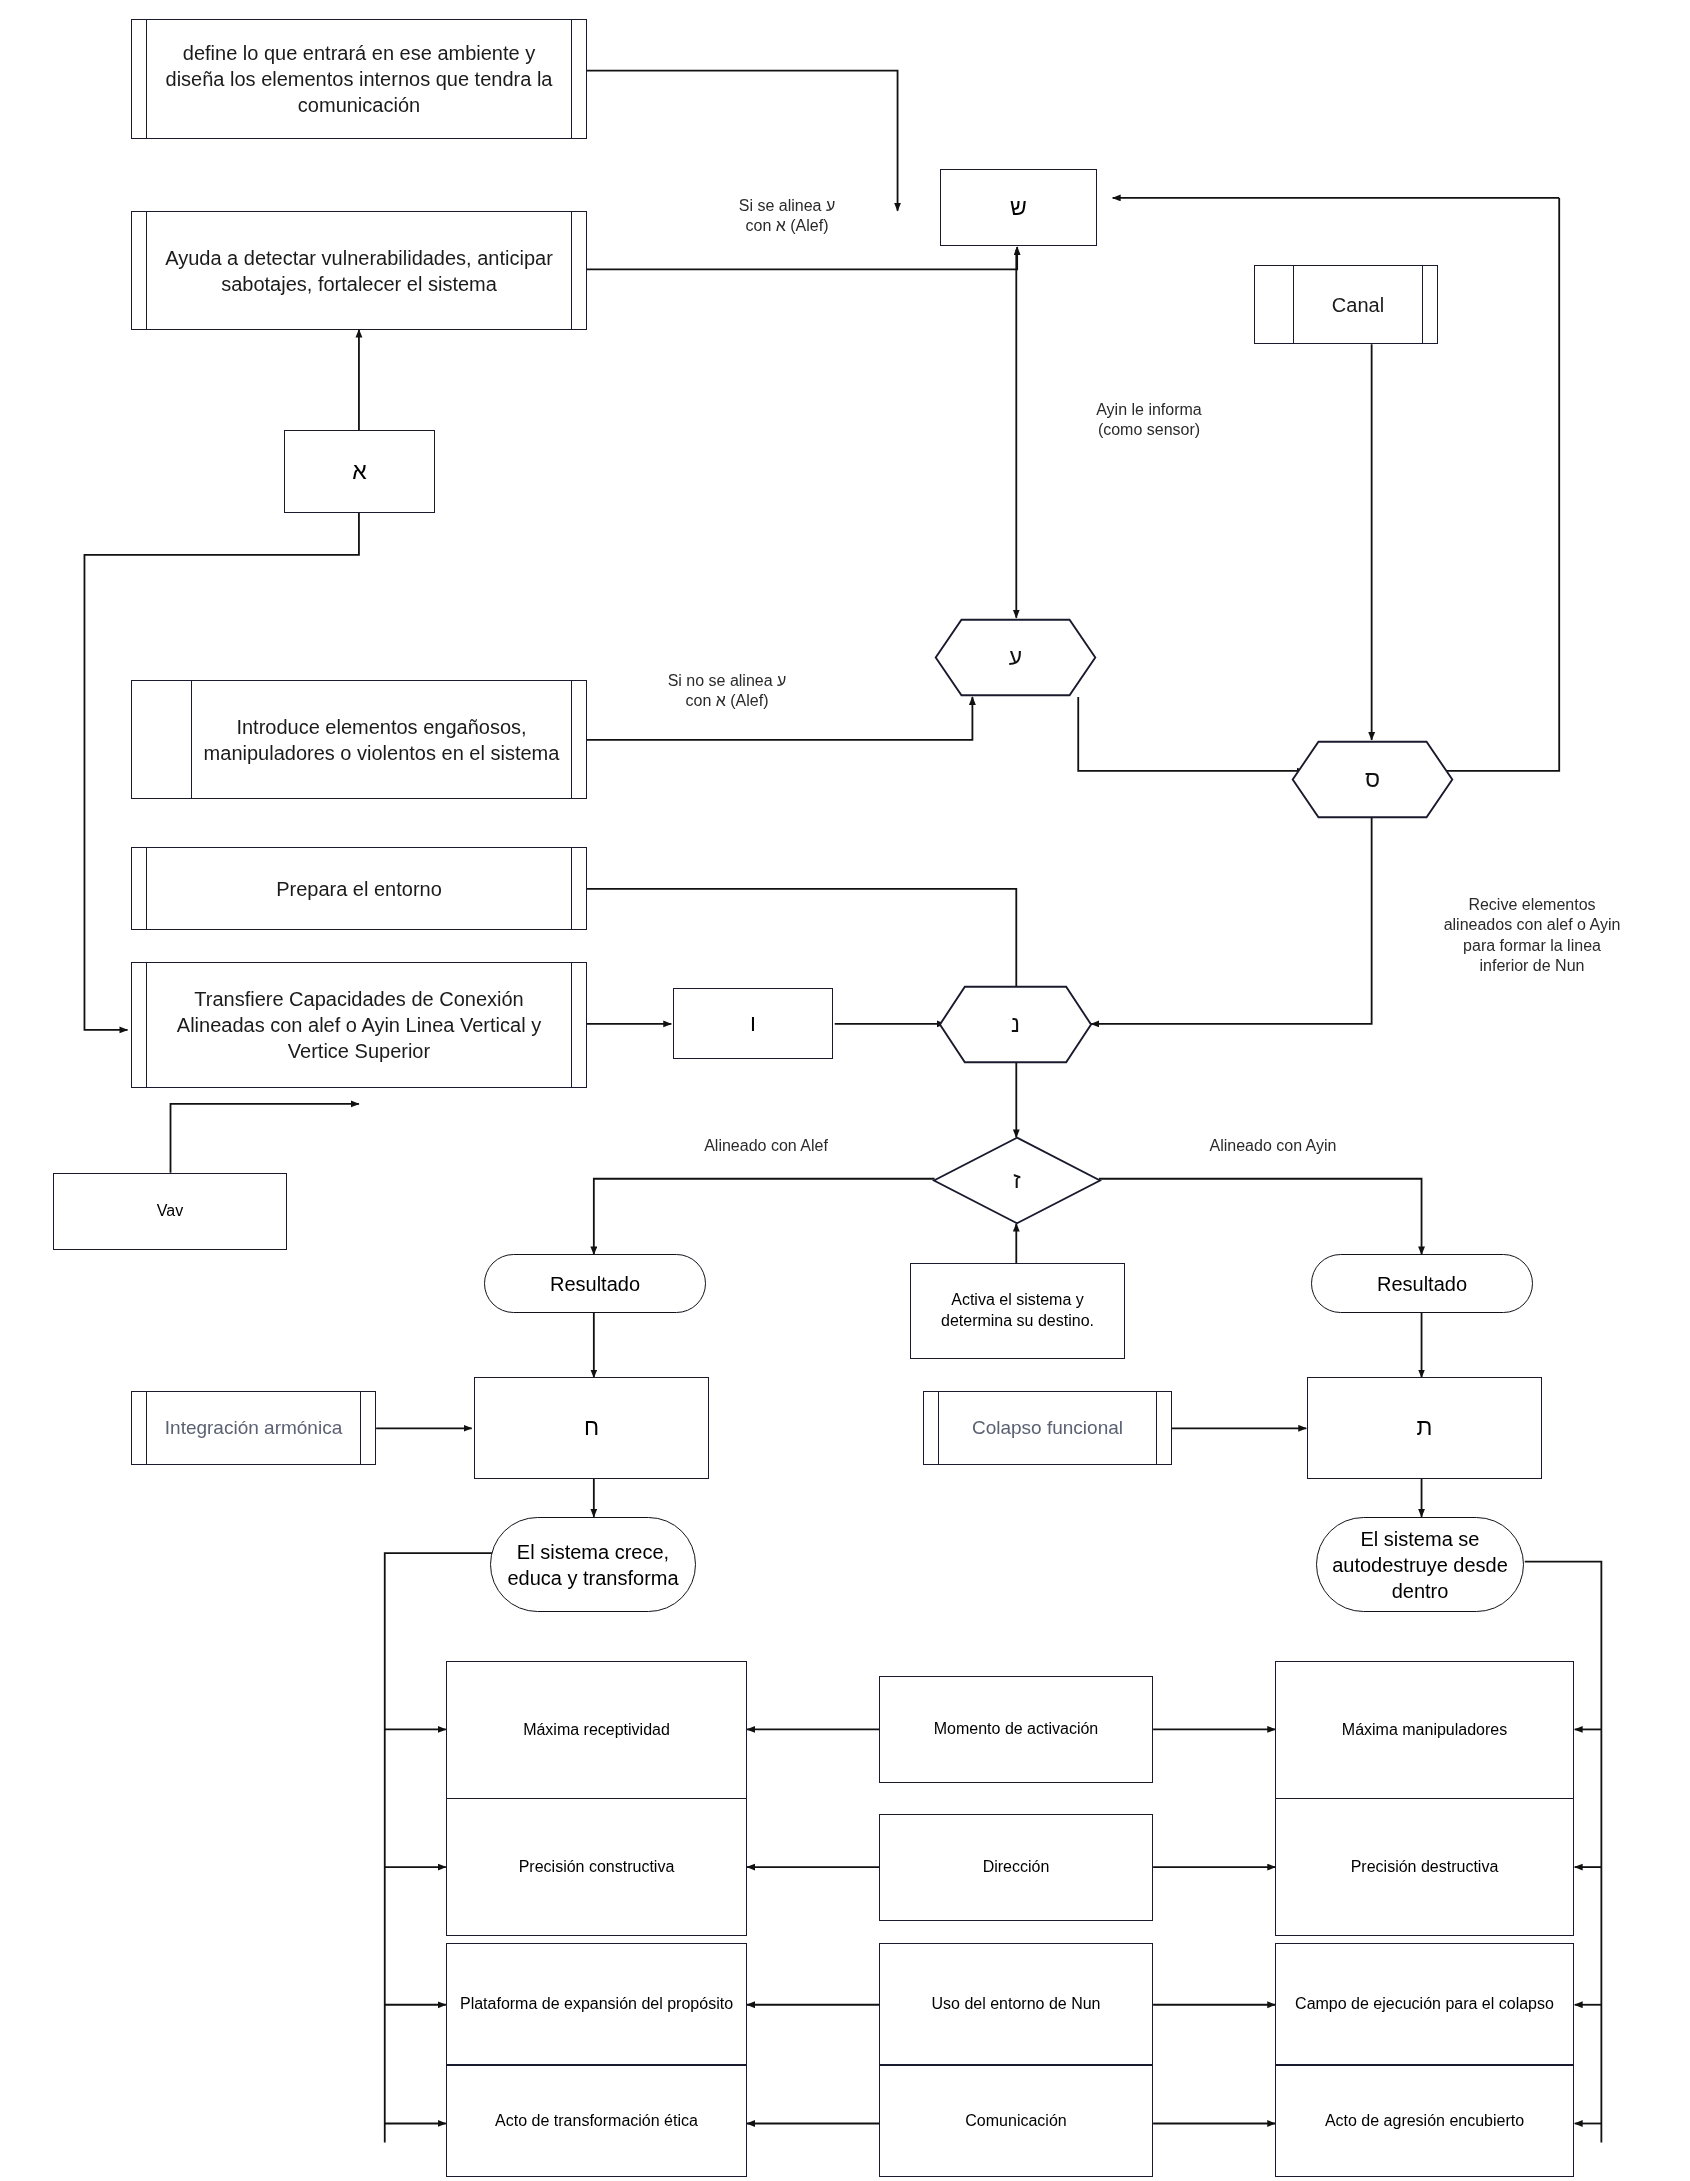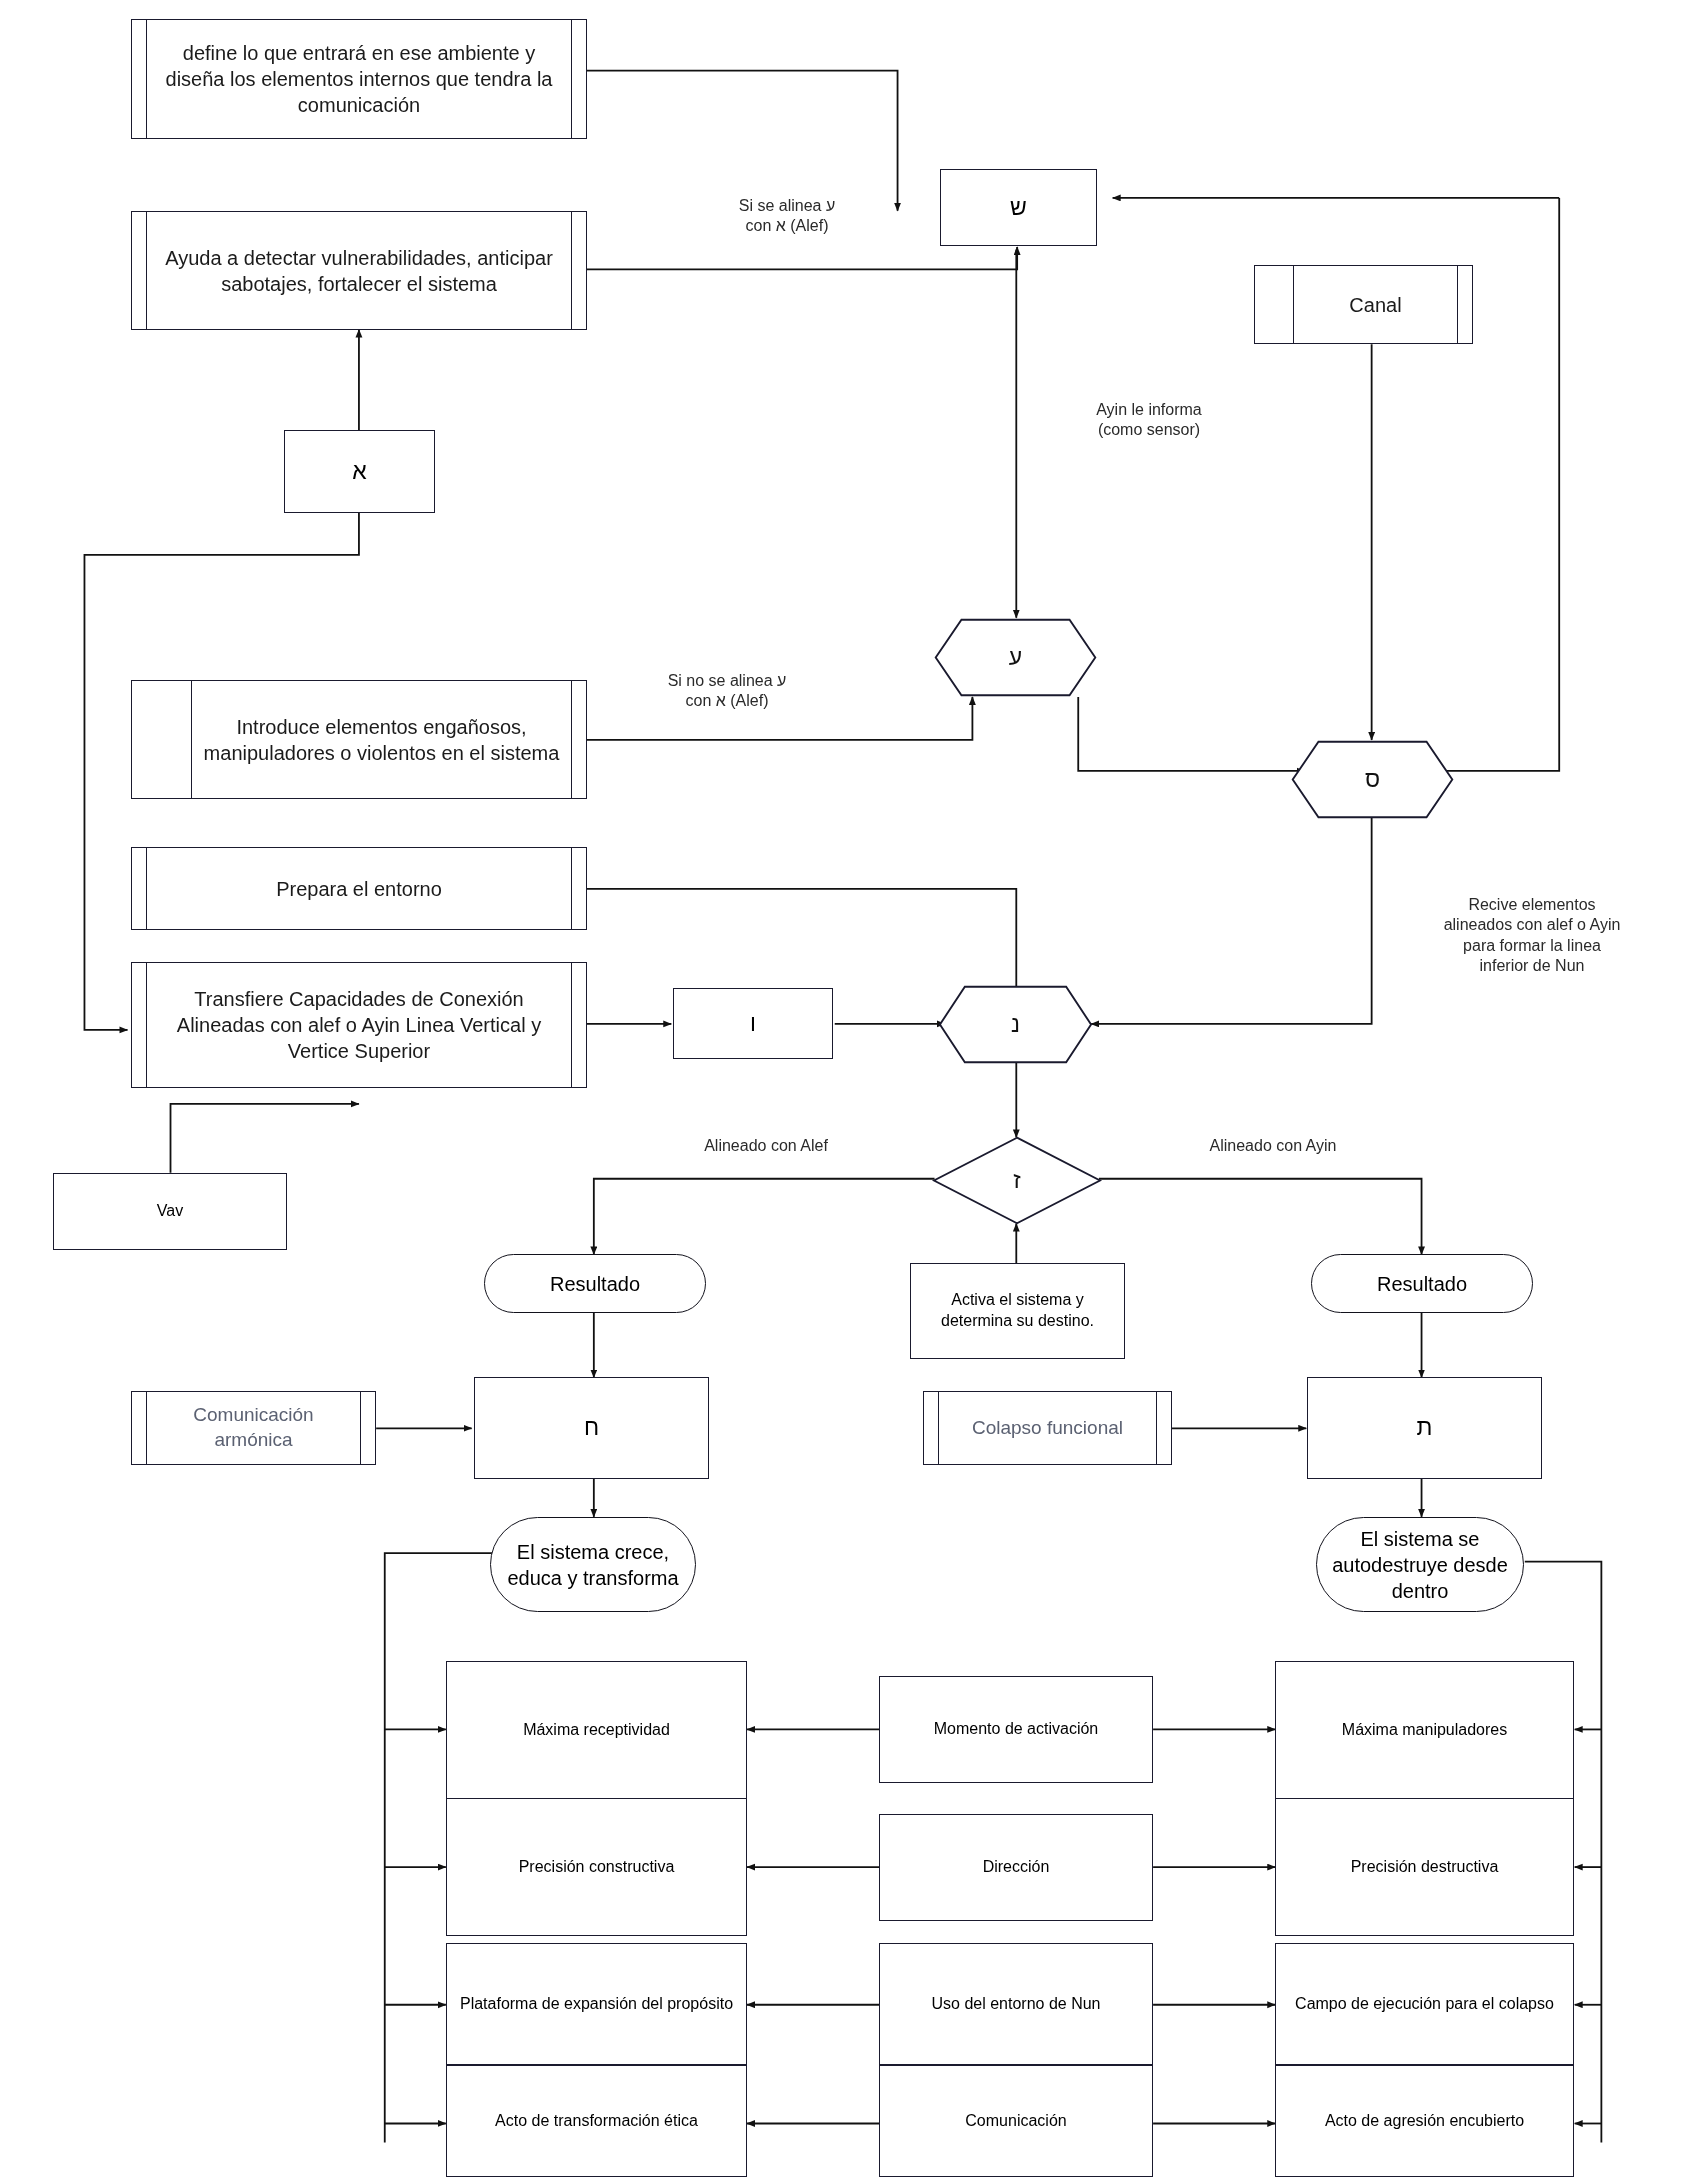--- a/index.html
+++ b/index.html
@@ -195,21 +195,21 @@
   </div>
 
   <div class="node proc heb" style="left:284px; top:430px; width:151px; height:83px;">
     <span>א</span>
   </div>
 
   <div class="node proc heb" style="left:940px; top:169px; width:157px; height:77px;">
     <span>ש</span>
   </div>
 
-  <div class="node predef" style="left:1254px; top:265px; width:219px; height:79px;padding-left:24px;">
+  <div class="node predef" style="left:1254px; top:265px; width:184px; height:79px;padding-left:24px;">
     <div class="inner">Canal</div>
   </div>
 
   <div class="shape" style="left:934px; top:618px; width:163px; height:79px;">
     <svg width="163" height="79" viewBox="0 0 190 92">
       <polygon points="32,2 158,2 188,46 158,90 32,90 2,46" fill="#ffffff" stroke="#1a1a2e" stroke-width="2.2"></polygon>
     </svg>
     <div class="lbl">ע</div>
   </div>
 
@@ -260,21 +260,21 @@
 
   <div class="node term" style="left:1311px; top:1254px; width:222px; height:59px;">
     <span>Resultado</span>
   </div>
 
   <div class="node proc" style="left:910px; top:1263px; width:215px; height:96px;">
     <span>Activa el sistema y determina su destino.</span>
   </div>
 
   <div class="node predef grayed" style="left:131px; top:1391px; width:245px; height:74px;">
-    <div class="inner">Comunicación armónica</div>
+    <div class="inner">Integración armónica</div>
   </div>
 
   <div class="node predef grayed" style="left:923px; top:1391px; width:249px; height:74px;">
     <div class="inner">Colapso funcional</div>
   </div>
 
   <div class="node proc heb" style="left:474px; top:1377px; width:235px; height:102px;">
     <span>ח</span>
   </div>
 

